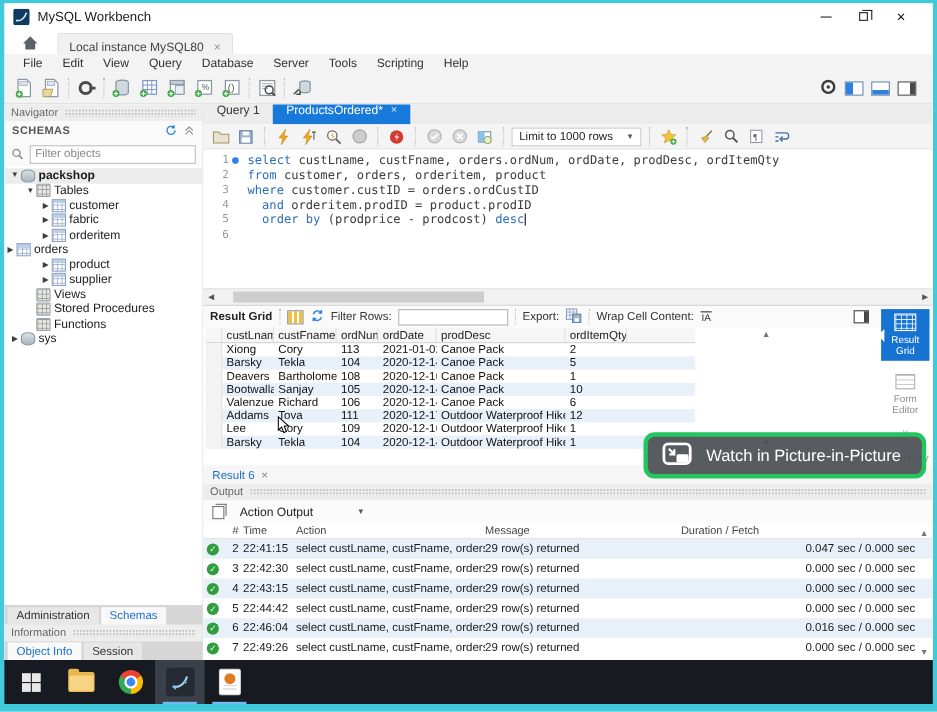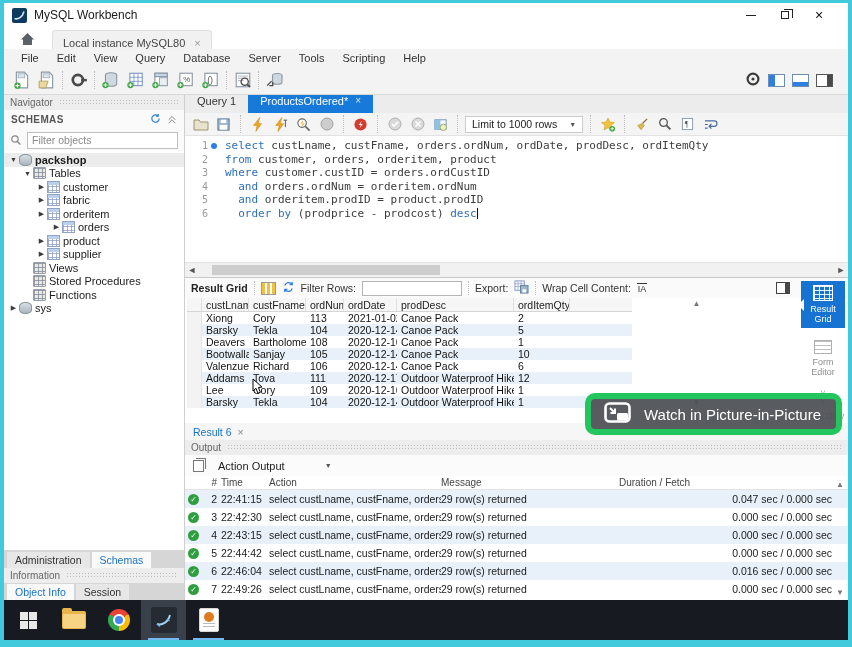--- a/index.html
+++ b/index.html
@@ -133,21 +133,21 @@
 .oh-num{text-align:right;padding-right:4px}
 .out-row{height:18px;font-size:10.5px;color:#1b1b1b}
 .out-row.alt{background:#e8f0fa}
 .oc-num{text-align:right;padding-right:4px}
 .oc-act,.oc-msg{white-space:nowrap;overflow:hidden}
 .oc-dur{text-align:right;white-space:nowrap}
 .ok-ic{width:11px;height:11px;border-radius:50%;background:#2f9e3f;color:#fff;font-size:8px;display:flex;align-items:center;justify-content:center;margin-left:3px}
 .out-vscroll{position:absolute;right:2px;top:40px;bottom:3px;width:12px;display:flex;flex-direction:column;justify-content:space-between;align-items:center;font-size:8px;color:#777}
 
 
-.pip{position:absolute;left:581px;top:390px;width:257px;height:42px;background:rgba(75,80,84,.93);border:6px solid #22c55e;border-radius:10px;display:flex;align-items:center;gap:13px;padding:12px 13px;color:#fff;font-size:15px;z-index:50;white-space:nowrap}
+.pip{position:absolute;left:581px;top:390px;width:257px;height:42px;background:rgba(75,80,84,.93);border:4px solid #22c55e;border-radius:10px;display:flex;align-items:center;gap:13px;padding:12px 13px;color:#fff;font-size:15px;z-index:50;white-space:nowrap}
 
 
 .mouse-cursor{position:absolute;left:248px;top:375px;z-index:60}
 
 
 .taskbar{height:40px;background:#171a21;display:flex;align-items:stretch;flex:none;padding-left:2px}
 .tb-item{width:45px;display:flex;align-items:center;justify-content:center;position:relative}
 .tb-item.active{background:#3a4049}
 .tb-item.open::after{content:"";position:absolute;left:7px;right:7px;bottom:0;height:2px;background:#76b9f0}
 .start-ic{width:17px;height:17px;display:grid;grid-template-columns:8px 8px;grid-template-rows:8px 8px;gap:1px}
@@ -352,21 +352,21 @@
             <div class="tree-row" style="padding-left: 32px;">
               <span class="tree-arrow">▶</span>
               <span class="ti ti-table"></span>
               <span class="tree-label">fabric</span>
             </div>
             <div class="tree-row" style="padding-left: 32px;">
               <span class="tree-arrow">▶</span>
               <span class="ti ti-table"></span>
               <span class="tree-label">orderitem</span>
             </div>
-            <div class="tree-row" style="padding-left: 32px; margin-left: 15px;">
+            <div class="tree-row" style="">
               <span class="tree-arrow">▶</span>
               <span class="ti ti-table"></span>
               <span class="tree-label">orders</span>
             </div>
             <div class="tree-row" style="padding-left: 32px;">
               <span class="tree-arrow">▶</span>
               <span class="ti ti-table"></span>
               <span class="tree-label">product</span>
             </div>
             <div class="tree-row" style="padding-left: 32px;">
@@ -549,21 +549,20 @@
               </div>
               <div class="gut-line">
                 <span>6</span>
                 <span class="gut-sp"></span>
               </div>
             </div>
           <div class="codearea">
               <div class="code-line"><span class="kw">select</span><span class="pl"> custLname, custFname, orders.ordNum, ordDate, prodDesc, ordItemQty</span></div>
               <div class="code-line"><span class="kw">from</span><span class="pl"> customer, orders, orderitem, product</span></div>
               <div class="code-line"><span class="kw">where</span><span class="pl"> customer.custID = orders.ordCustID</span></div>
-              <div class="code-line"><span class="pl">  </span><span class="kw">and</span><span class="pl"> orders.ordNum = orderitem.ordNum</span></div>
               <div class="code-line"><span class="pl">  </span><span class="kw">and</span><span class="pl"> orderitem.prodID = product.prodID</span></div>
               <div class="code-line"><span class="pl">  </span><span class="kw">order by</span><span class="pl"> (prodprice - prodcost) </span><span class="kw">desc</span><span class="caret"></span></div>
             </div>
         </div>
 
         <div class="hscroll">
           <span class="hs-arrow">◄</span>
           <span class="hs-track">
               <span class="hs-thumb"></span>
             </span>

